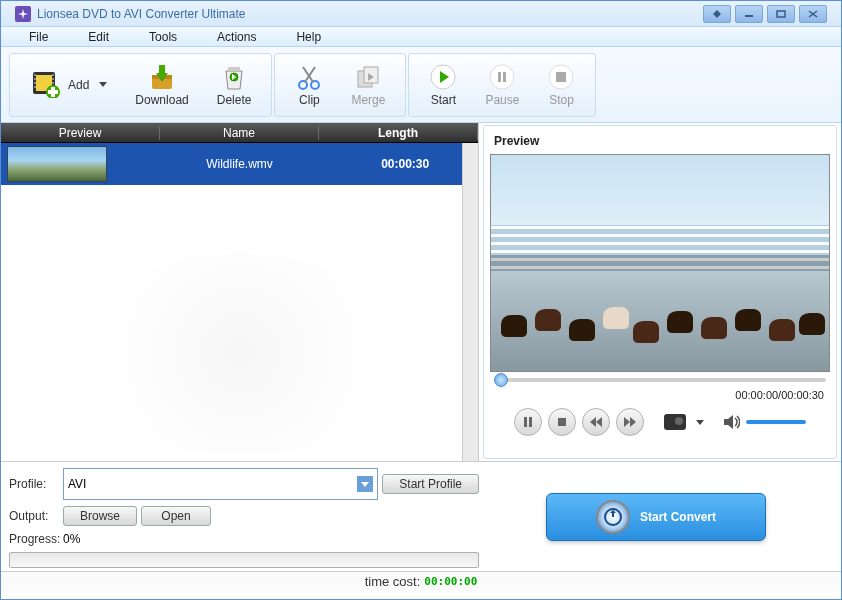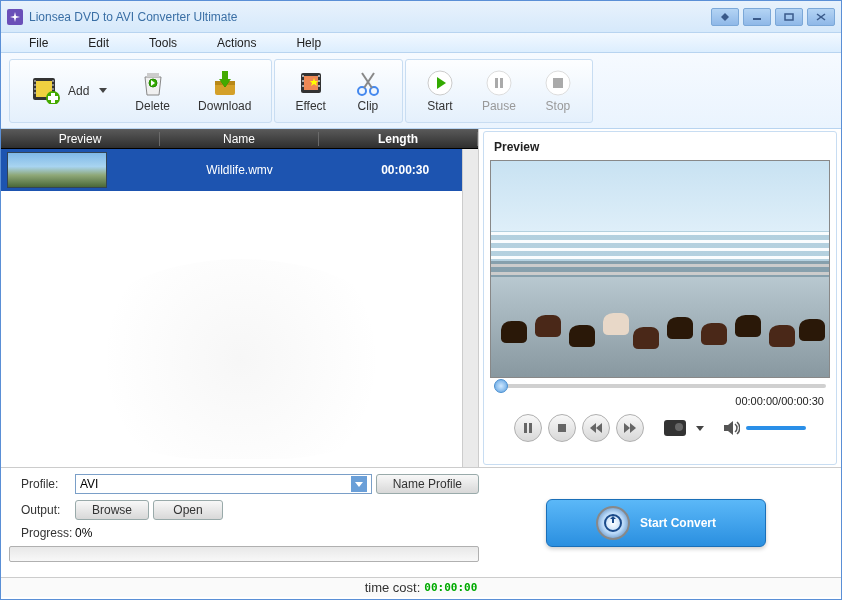--- a/index.html
+++ b/index.html
@@ -1,18 +1,18 @@
 <!DOCTYPE html>
 <html><head>
 <meta charset="utf-8">
 <style>
 * { box-sizing: border-box; margin: 0; padding: 0; font-family: Tahoma, Arial, sans-serif; font-size: 12px; }
 body { width: 842px; height: 600px; background: #fff; border: 1px solid #5a8fd6; overflow: hidden; }
 
-.titlebar { height: 32px; background: linear-gradient(#e8f2fc, #d6e9fb); display: flex; align-items: center; padding: 0 6px; border-bottom: 1px solid #b8d4f0; }
+.titlebar { height: 26px; background: linear-gradient(#e8f2fc, #d6e9fb); display: flex; align-items: center; padding: 0 14px; border-bottom: 1px solid #b8d4f0; }
 .titlebar .logo { width: 16px; height: 16px; background: #6a4fb8; border-radius: 2px; display: flex; align-items: center; justify-content: center; margin-right: 6px; }
 .titlebar .title { color: #3a6fa5; font-size: 12px; }
 .titlebar .spacer { flex: 1; }
 .winbtn { width: 28px; height: 18px; background: linear-gradient(#b4d4f4, #8fb8e8); border: 1px solid #7ba8d8; margin-left: 4px; display: flex; align-items: center; justify-content: center; color: #3a5a8a; cursor: pointer; border-radius: 2px; }
 
 .menubar { height: 20px; background: linear-gradient(#f2f8ff, #dceefe); display: flex; align-items: center; padding: 0 8px; border-bottom: 1px solid #b8d4f0; }
 .menubar .menuitem { padding: 4px 20px; color: #222; cursor: pointer; }
 
 .toolbar { height: 76px; background: linear-gradient(#f6faff, #eaf4fe); display: flex; align-items: center; padding: 4px 8px; border-bottom: 1px solid #b8d4f0; gap: 2px; }
 .tb-group { background: linear-gradient(#fdfeff, #e4f0fc); border: 1px solid #c8ddf2; border-radius: 3px; height: 64px; display: flex; align-items: center; padding: 0 6px; }
@@ -52,23 +52,23 @@
 .time { color: #222; font-size: 11px; margin-left: 10px; }
 
 .pcontrols { display: flex; align-items: center; justify-content: center; gap: 6px; margin-top: 6px; }
 .pbtn { width: 28px; height: 28px; border-radius: 50%; background: linear-gradient(#f8f8f8,#d8d8d8); border: 1px solid #b0b0b0; display: flex; align-items: center; justify-content: center; color: #555; cursor: pointer; font-size: 11px; }
 .cam { width: 22px; height: 16px; background: #333; border-radius: 3px; position: relative; }
 .cam::after { content:''; position:absolute; right:3px; top:3px; width:8px;height:8px;border-radius:50%;background:#666; }
 .vol { width: 60px; height: 4px; background: #2a8fe8; border-radius: 2px; }
 
 .bottom { border-top: 1px solid #ccc; padding: 6px 8px; height: 110px; display: flex; }
 .left-bot { width: 470px; }
-.row { display: flex; align-items: center; margin-bottom: 6px; gap: 4px; margin-left: 12px; }
+.row { display: flex; align-items: center; margin-bottom: 6px; gap: 4px; }
 .row label { width: 50px; color: #333; }
-.combo { flex: 1; height: 20px; border: 1px solid #7a9fc8; background: #fff; padding: 0 4px; display: flex; align-items: center; justify-content: space-between; }
+.combo { flex: 1; height: 32px; border: 1px solid #7a9fc8; background: #fff; padding: 0 4px; display: flex; align-items: center; justify-content: space-between; }
 .combo .arr { width: 16px; height: 16px; background: #6a9fd8; display: flex; align-items: center; justify-content: center; }
 .combo .arr::after { content:''; border-left:4px solid transparent; border-right:4px solid transparent; border-top:5px solid #fff; }
 .btn { height: 20px; padding: 0 16px; background: linear-gradient(#f8f8f8,#d8d8d8); border: 1px solid #9aa; border-radius: 3px; cursor: pointer; color: #333; display:flex;align-items:center;justify-content:center; min-width: 70px; }
 .textfield { flex:1; height: 20px; border: 1px solid #7a9fc8; background: #fff; padding: 0 4px; display:flex;align-items:center; }
 .progress-bar { height: 16px; background: linear-gradient(#e8e8e8,#f8f8f8); border: 1px solid #b0b0b0; border-radius: 2px; margin-top: 2px; }
 
 .right-bot { flex: 1; display: flex; align-items: center; justify-content: center; }
 .start-btn { width: 220px; height: 48px; background: linear-gradient(#5bb8f8,#2a8fe0); border: 1px solid #1a6fb8; border-radius: 6px; display: flex; align-items: center; justify-content: center; gap: 10px; color: #fff; font-size: 17px; font-weight: bold; cursor: pointer; box-shadow: 0 2px 4px rgba(0,0,0,0.2); }
 .start-btn .orb { width: 34px; height: 34px; border-radius: 50%; background: radial-gradient(#fff,#b8d8f8,#3a6fa8); border: 2px solid #888; display:flex;align-items:center;justify-content:center; }
 
@@ -139,68 +139,62 @@
             <rect x="20" y="17" width="4" height="10" fill="#fff"></rect>
             <rect x="17" y="20" width="10" height="4" fill="#fff"></rect>
           </svg>
       </div>
       <span>Add</span>
       <div class="dropdown-arrow"></div>
     </div>
     <div class="tb-btn">
       <div class="icon">
         <svg width="28" height="28">
-            <path d="M6 8 L22 8 L20 26 L8 26 Z" fill="#f0f0f0" stroke="#888"></path>
-            <rect x="8" y="4" width="12" height="4" fill="#ccc"></rect>
-            <path d="M10 14 A4 4 0 1 1 18 14 A4 4 0 1 1 10 14" fill="#3a0" stroke="#280"></path>
-            <polygon points="12,11 16,14 12,17" fill="#fff"></polygon>
-          </svg>
-      </div>
-      <span>Delete</span>
-    </div>
-    <div class="tb-btn">
-      <div class="icon">
-        <svg width="28" height="28">
             <rect x="4" y="14" width="20" height="12" fill="#d4a028" rx="2"></rect>
             <rect x="4" y="12" width="20" height="4" fill="#b88818"></rect>
             <polygon points="14,2 14,12 18,12 14,18 10,12 14,12" fill="#4a0" stroke="#380" stroke-width="1"></polygon>
             <rect x="11" y="2" width="6" height="10" fill="#4a0"></rect>
             <polygon points="8,10 20,10 14,18" fill="#4a0"></polygon>
           </svg>
       </div>
       <span>Download</span>
     </div>
+    <div class="tb-btn">
+      <div class="icon">
+        <svg width="28" height="28">
+            <path d="M6 8 L22 8 L20 26 L8 26 Z" fill="#f0f0f0" stroke="#888"></path>
+            <rect x="8" y="4" width="12" height="4" fill="#ccc"></rect>
+            <path d="M10 14 A4 4 0 1 1 18 14 A4 4 0 1 1 10 14" fill="#3a0" stroke="#280"></path>
+            <polygon points="12,11 16,14 12,17" fill="#fff"></polygon>
+          </svg>
+      </div>
+      <span>Delete</span>
+    </div>
   </div>
   <div class="tb-group">
-    <div class="tb-btn">
-      <div class="icon">
-        <svg width="28" height="28">
-            <rect x="4" y="4" width="20" height="20" fill="#333" rx="2"></rect>
-            <rect x="7" y="7" width="14" height="14" fill="#e85"></rect>
-            <rect x="5" y="6" width="2" height="2" fill="#aaa"></rect>
-            <rect x="5" y="11" width="2" height="2" fill="#aaa"></rect>
-            <rect x="5" y="16" width="2" height="2" fill="#aaa"></rect>
-            <rect x="21" y="6" width="2" height="2" fill="#aaa"></rect>
-            <rect x="21" y="11" width="2" height="2" fill="#aaa"></rect>
-            <rect x="21" y="16" width="2" height="2" fill="#aaa"></rect>
-            <polygon points="17,9 18,12 21,12 19,14 20,17 17,15 14,17 15,14 13,12 16,12" fill="#ff0"></polygon>
-          </svg>
-      </div>
-      <span>Effect</span>
-    </div>
     <div class="tb-btn">
       <div class="icon">
         <svg width="28" height="28">
             <circle cx="8" cy="22" r="4" fill="none" stroke="#48e" stroke-width="2"></circle>
             <circle cx="20" cy="22" r="4" fill="none" stroke="#48e" stroke-width="2"></circle>
             <line x1="10" y1="19" x2="20" y2="4" stroke="#888" stroke-width="2"></line>
             <line x1="18" y1="19" x2="8" y2="4" stroke="#888" stroke-width="2"></line>
           </svg>
       </div>
       <span>Clip</span>
+    </div>
+    <div class="tb-btn disabled">
+      <div class="icon">
+        <svg width="28" height="28">
+            <rect x="4" y="8" width="14" height="16" fill="#ddd" stroke="#aaa"></rect>
+            <rect x="10" y="4" width="14" height="16" fill="#eee" stroke="#aaa"></rect>
+            <polygon points="14,10 20,14 14,18" fill="#aaa"></polygon>
+          </svg>
+      </div>
+      <span>Merge</span>
     </div>
   </div>
   <div class="tb-group">
     <div class="tb-btn">
       <div class="icon">
         <svg width="28" height="28">
             <circle cx="14" cy="14" r="12" fill="#fff" stroke="#ccc"></circle>
             <polygon points="11,8 20,14 11,20" fill="#3a0"></polygon>
           </svg>
       </div>
@@ -312,21 +306,21 @@
 </div>
 
 <div class="bottom">
   <div class="left-bot">
     <div class="row">
       <label>Profile:</label>
       <div class="combo">
         <span>AVI</span>
         <div class="arr"></div>
       </div>
-      <div class="btn">Name Profile</div>
+      <div class="btn">Start Profile</div>
     </div>
     <div class="row">
       <label>Output:</label>
       <div class="btn">Browse</div>
       <div class="btn">Open</div>
     </div>
     <div class="row">
       <label>Progress:</label>
       <span>0%</span>
     </div>

